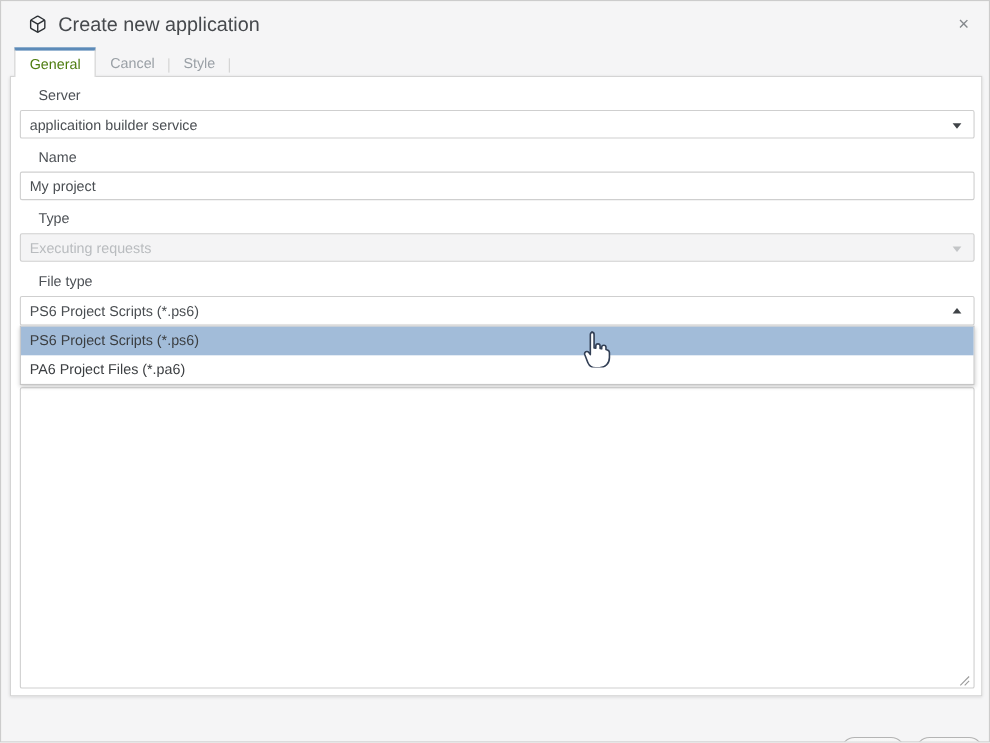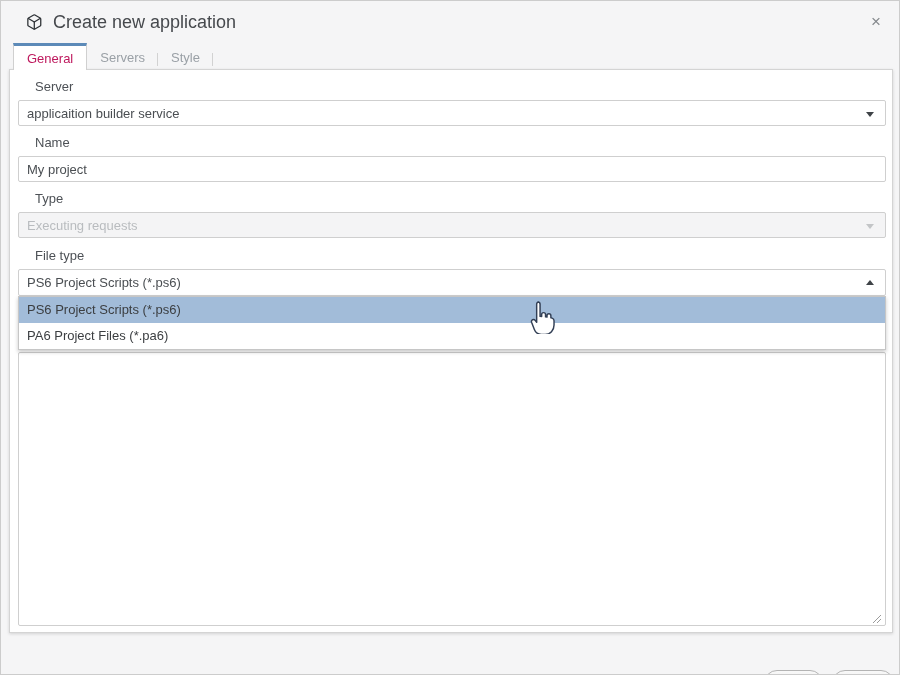--- a/index.html
+++ b/index.html
@@ -17,21 +17,21 @@
     display:flex; align-items:center; justify-content:center;
     font-size:17px; color:#85898d; cursor:pointer; }
   
   .tabbar { position:absolute; left:12px; top:42px; height:26px; display:flex; z-index:3; }
   .tab { position:relative; padding:0 13px; font-size:13px; color:#9aa0a6;
     display:flex; align-items:center; border-top:3px solid transparent; cursor:pointer; }
   .tab:not(.active)::after { content:''; position:absolute; right:0; top:7px;
     height:13px; width:1px; background:#d2d2d2; }
   .tab.active { background:#ffffff; border-top:3px solid #5c8ab8;
     border-left:1px solid #d0d0d0; border-right:1px solid #d0d0d0;
-    color:#be185d; height:27px; z-index:4; }
+    color:#4d7c0f; height:27px; z-index:4; }
   
   .panel { position:absolute; left:8px; top:68px; width:884px; height:564px;
     background:#ffffff; border:1px solid #d4d4d4;
     box-shadow:0 1px 3px rgba(0,0,0,0.14); }
   .field-label { position:absolute; left:8px; font-size:13px; color:#4d5156;margin-left:17px; }
   .combo, .text-input, .bigarea {
     position:absolute; left:8px; width:868px; height:26px;
     background:#ffffff; border:1px solid #cfcfcf; border-radius:2px;
     font-size:13px; color:#4a4e52; }
   .combo { display:flex; align-items:center; padding:0 26px 0 8px; cursor:pointer; }
@@ -76,21 +76,21 @@
         <polyline points="4 7 12.4 12 20.6 7"></polyline>
         <line x1="12.4" y1="22" x2="12.4" y2="12"></line>
       </svg>
     </span>
     <span class="title">Create new application</span>
     <span class="close-btn">×</span>
   </div>
 
   <div class="tabbar">
     <div class="tab active">General</div>
-    <div class="tab">Servers</div>
+    <div class="tab">Cancel</div>
     <div class="tab">Style</div>
   </div>
 
   <div class="panel">
 
     <div class="field-label" style="top:9px">Server</div>
     <div class="combo" style="top:30px">
       <span>applicaition builder service</span>
       <span class="caret-down"></span>
     </div>

